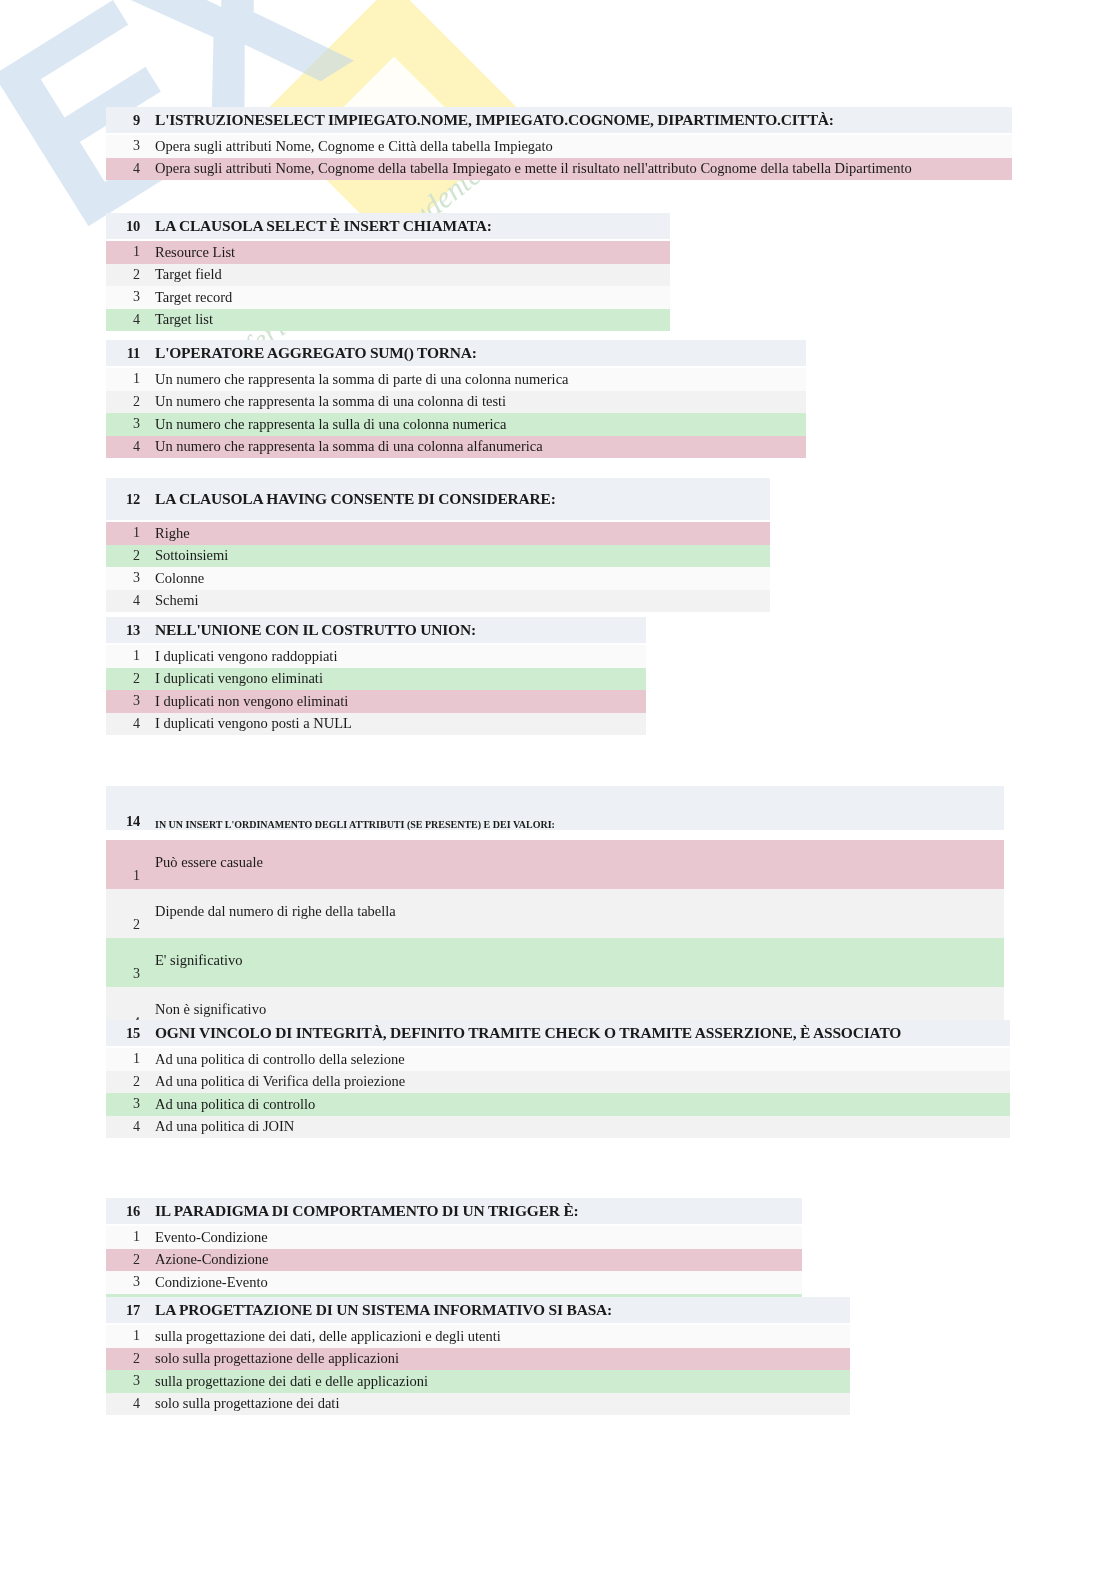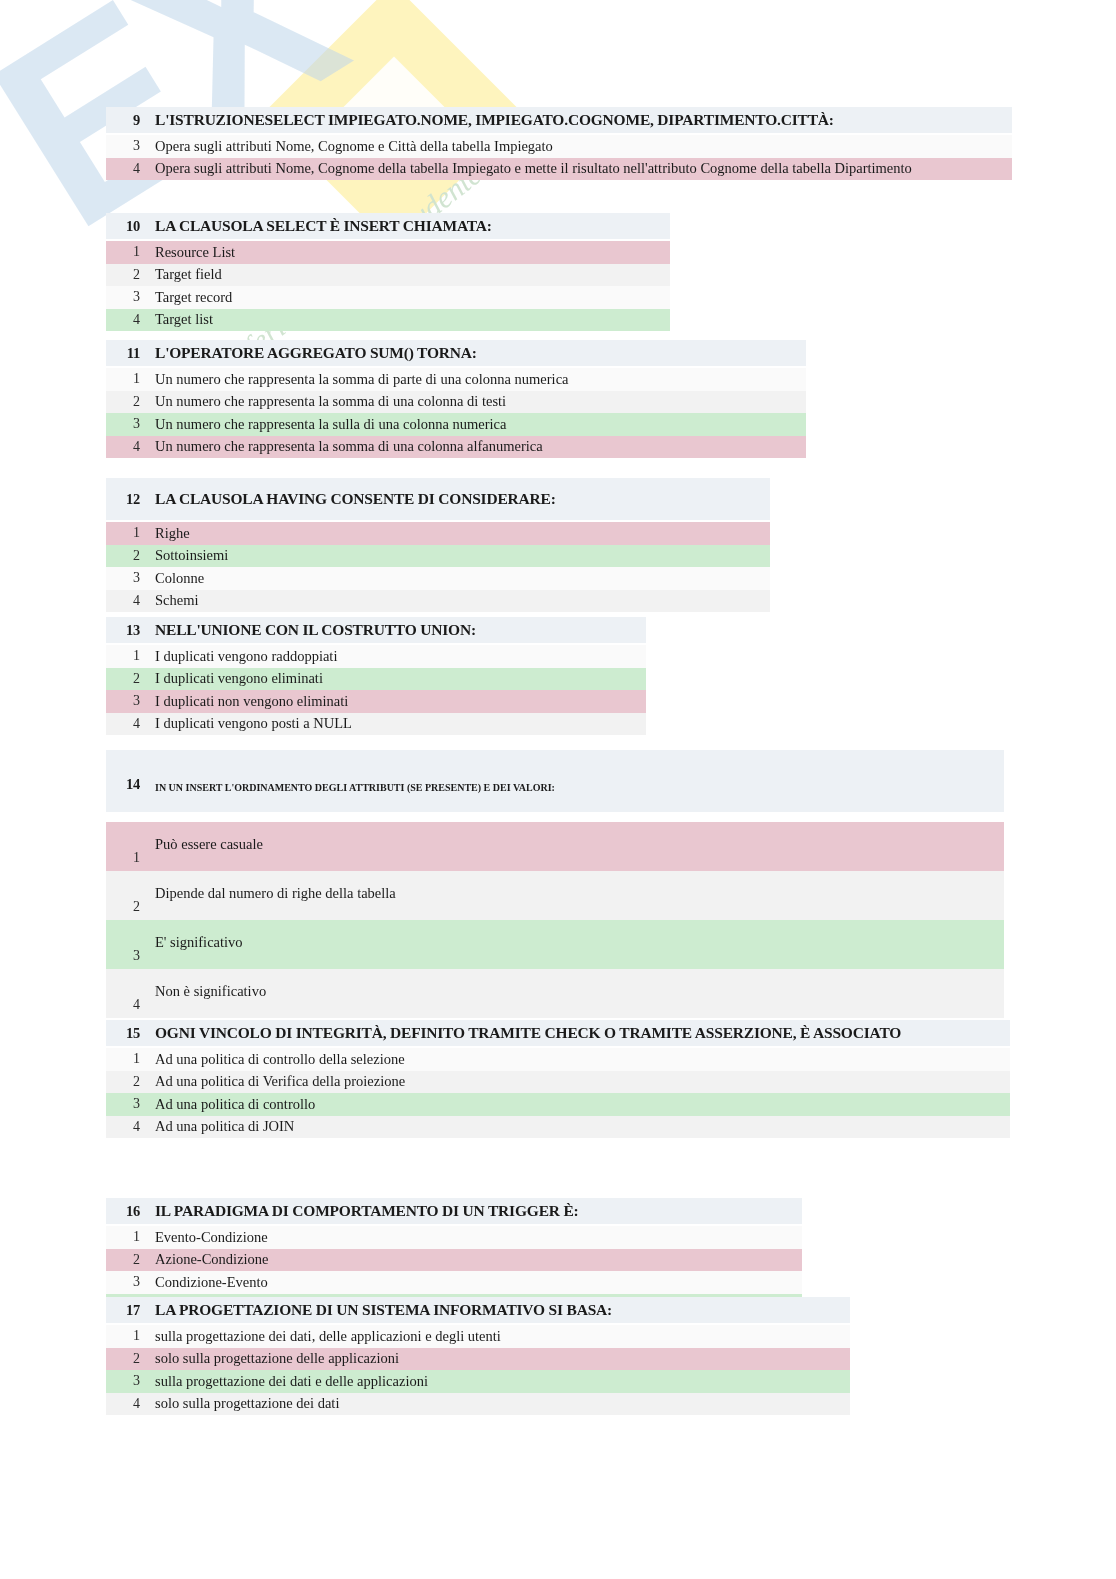--- a/index.html
+++ b/index.html
@@ -120,23 +120,23 @@
   }
 
   .row-h-std { height: 22.5px; }
   .bg-plain-a { background: #fafafa; }
   .bg-plain-b { background: #f2f2f2; }
   .bg-correct { background: #cdecd0; }
   .bg-wrong   { background: #e9c7d0; }
 
   
   .tall .q-header {
-    height: 62px;
+    height: 44px;
     align-items: flex-end;
-    padding-bottom: 19px;
+    margin-top: 36px;
   }
   .tall .q-header .q-text { font-size: 10px; letter-spacing: 0; }
   .tall .answer-row {
     height: 49px;
     align-items: flex-end;
     padding-bottom: 5px;
   }
   .tall .answer-row .a-text {
     position: relative;
     top: -13px;

